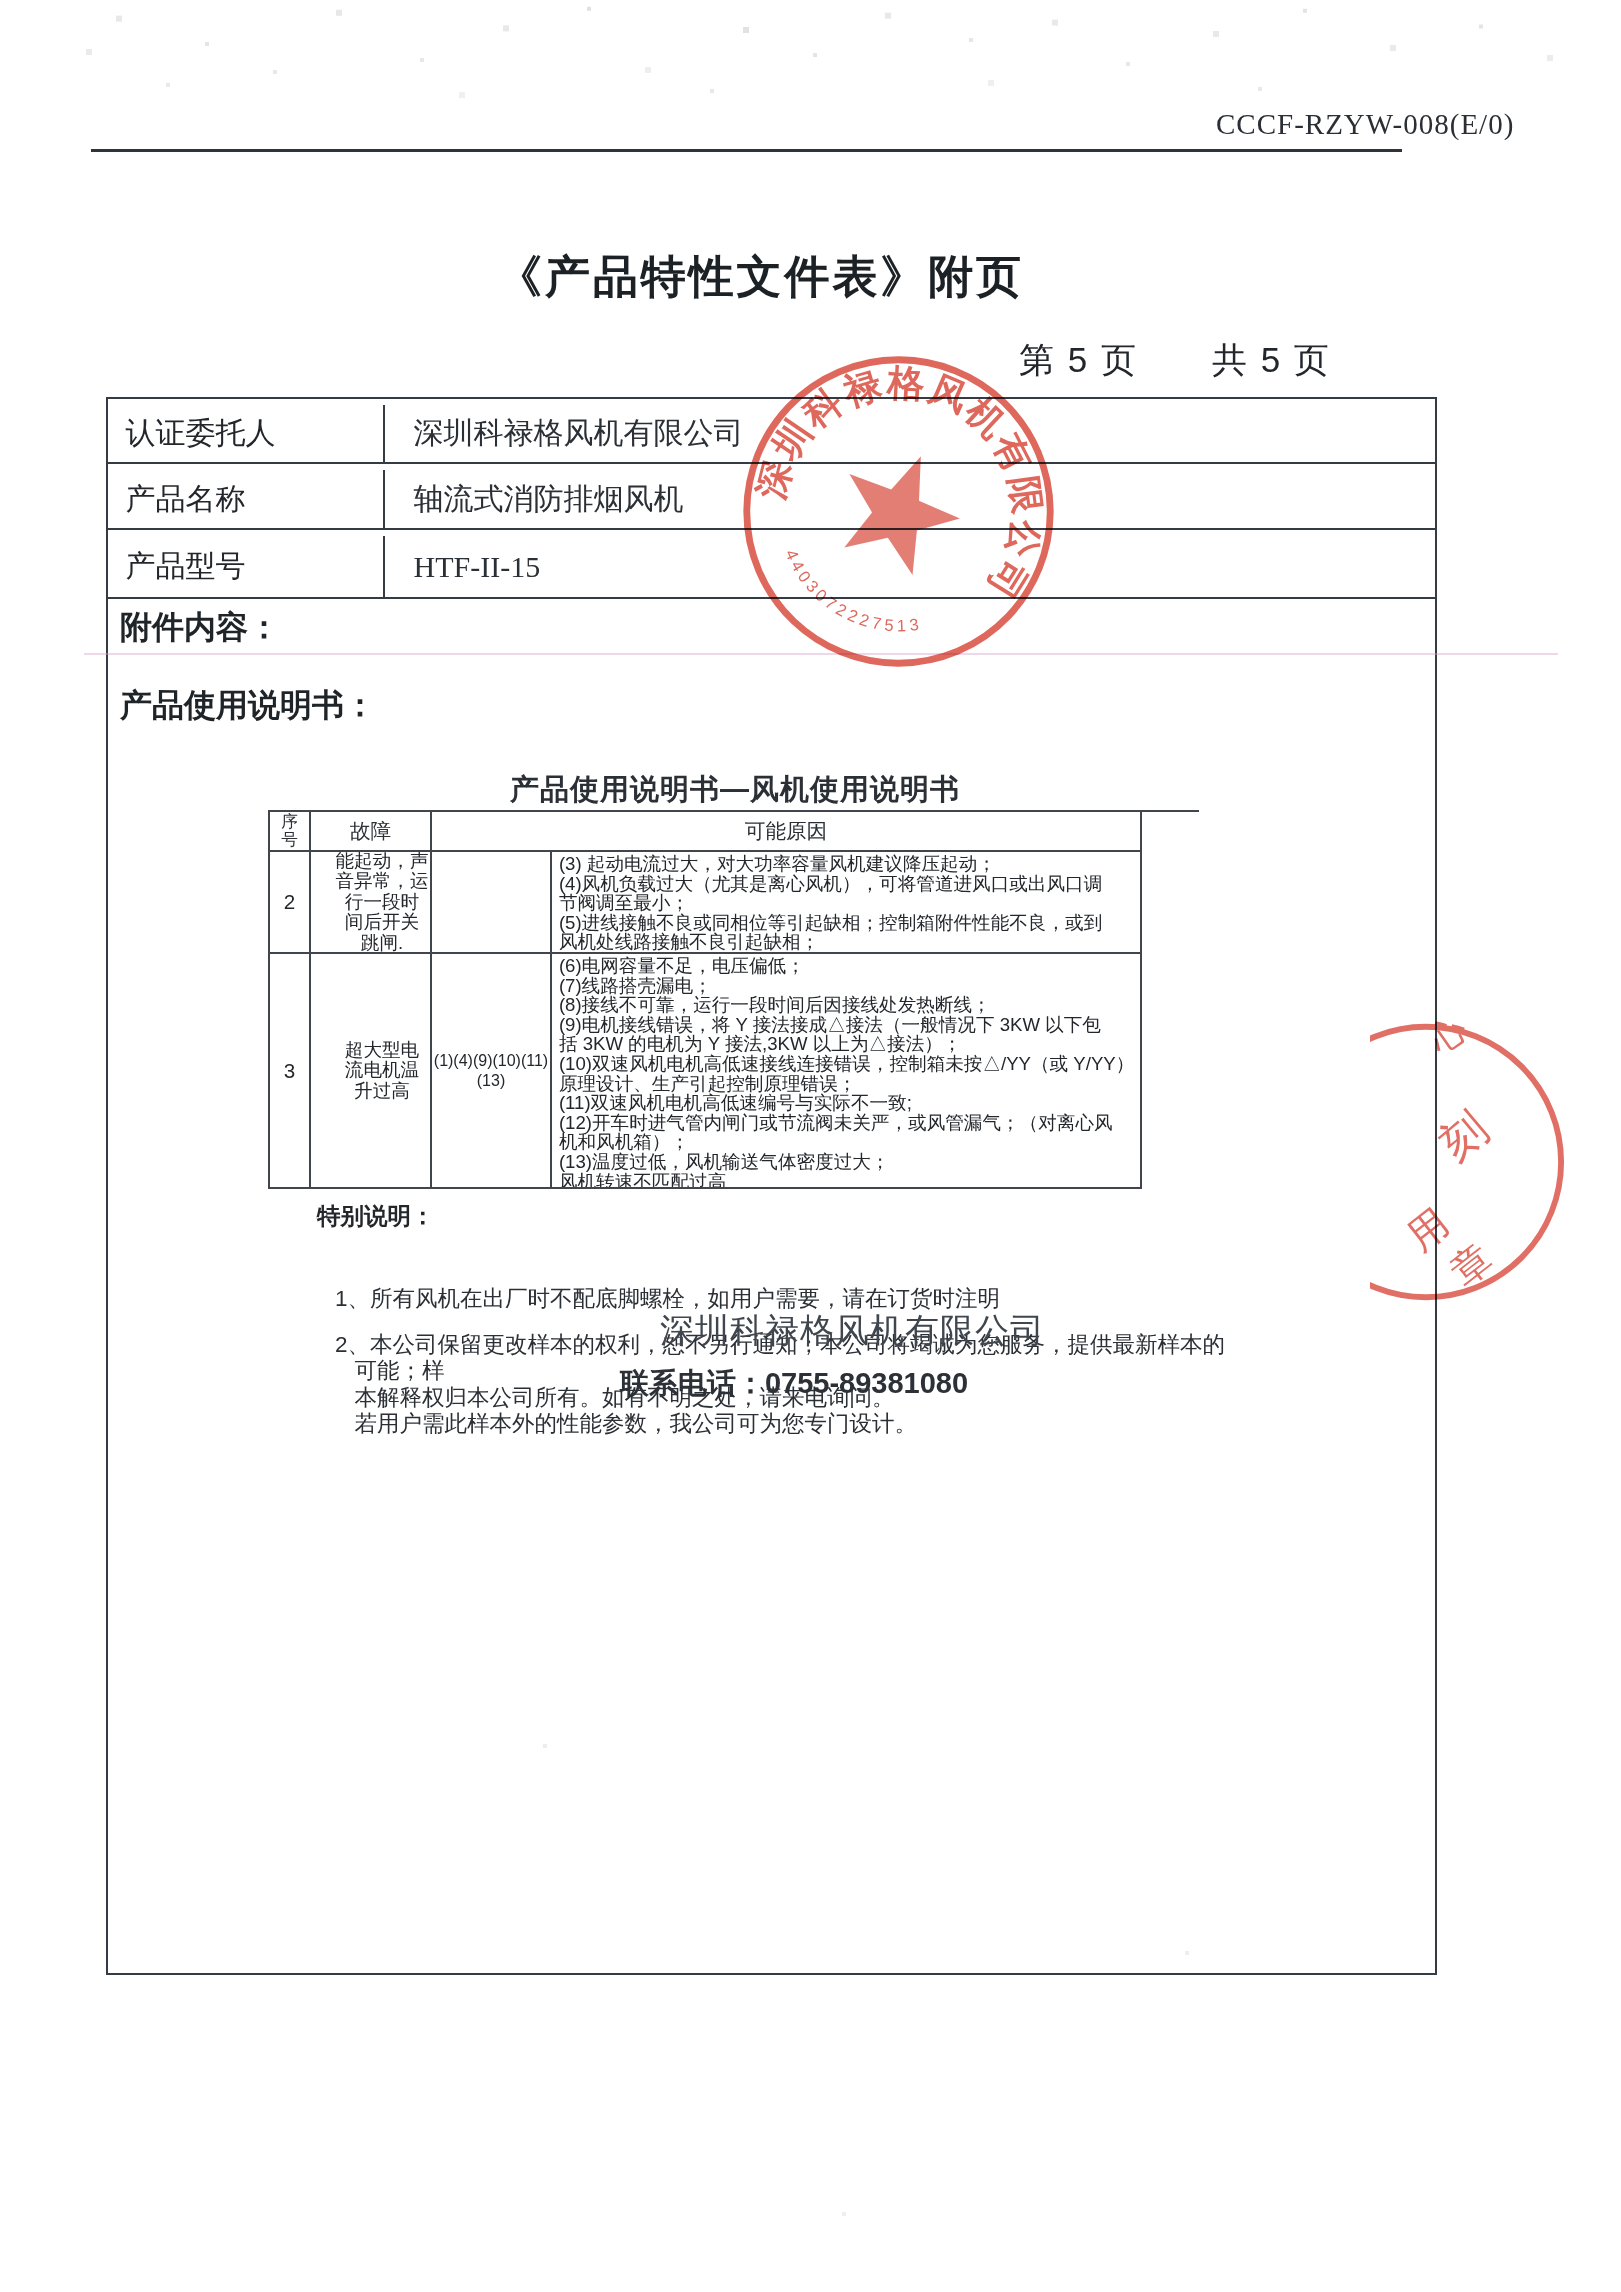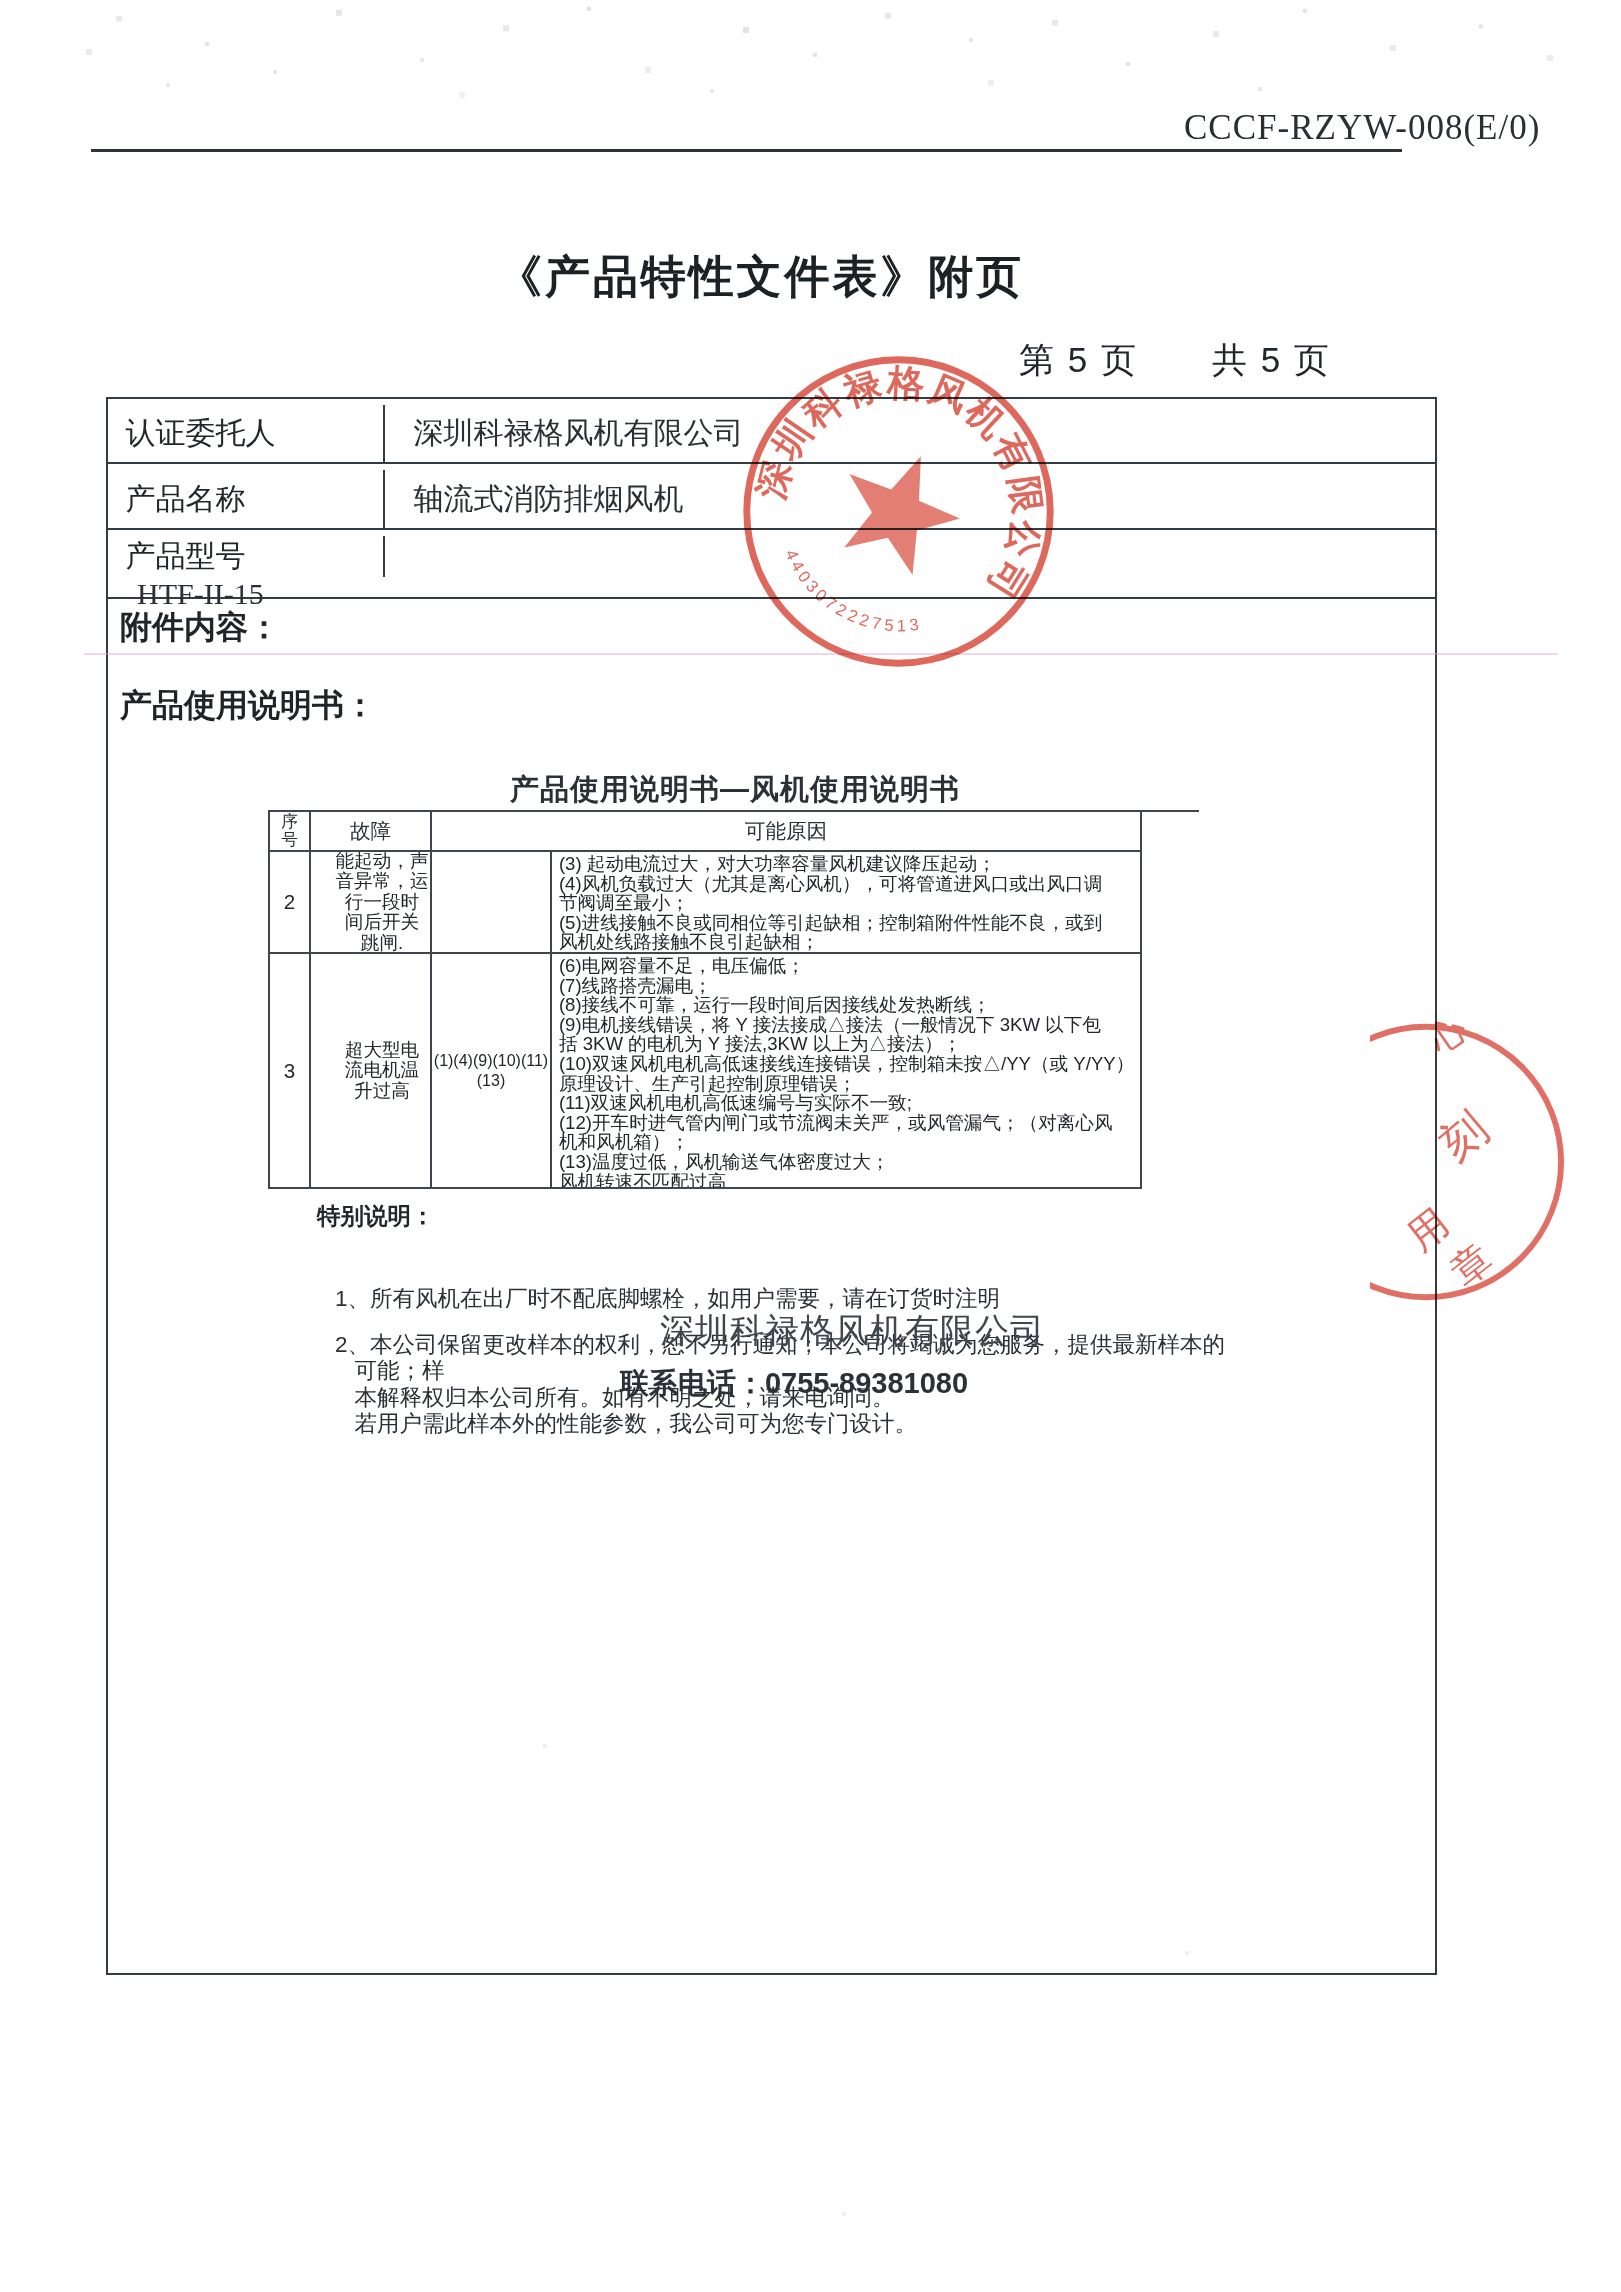--- a/index.html
+++ b/index.html
@@ -2,37 +2,37 @@
 <html><head>
 <meta charset="utf-8">
 <style>
   html,body{margin:0;padding:0;background:#e8e8e8;}
   #page{position:relative;width:1621px;height:2293px;background:#ffffff;overflow:hidden;
         font-family:"Liberation Sans",sans-serif;color:#24282d;}
   .abs{position:absolute;}
   .pre{white-space:pre-line;}
 
   
-  .doc-code{left:1184px;top:108px;font-size:35px;letter-spacing:1px;color:#2a2f35;
+  .doc-code{left:1216px;top:108px;font-size:29px;letter-spacing:1px;color:#2a2f35;
             font-family:"Liberation Serif",serif;}
   .top-rule{left:91px;top:149px;width:1311px;height:2.9px;background:#2e343a;}
 
   
   .page-title{left:495px;top:247px;width:529px;text-align:right;font-size:45px;font-weight:bold;
               letter-spacing:2.9px;color:#1c2126;}
   .page-num{left:1019px;top:337px;font-size:35px;color:#23272c;letter-spacing:2px;}
 
   
   .obox{left:106px;top:397px;width:1327px;height:1574px;border:2.9px solid #343b42;}
   .irow{display:flex;border-bottom:2.9px solid #343b42;margin-top:6px;}
   .irow .lab{width:257px;border-right:2.9px solid #343b42;display:flex;align-items:center;
              padding-left:17.6px;font-size:30px;color:#23272c;}
   .irow .val{flex:1;display:flex;align-items:center;padding-left:29px;font-size:30px;
              color:#2b3036;font-family:"Liberation Serif",serif;}
-  .r1{height:57px;} .r2{height:58px;} .r3{height:61px;flex-direction:column;}
+  .r1{height:57px;} .r2{height:58px;} .r3{height:61px;}
 
   .attach-label{left:120px;top:606px;font-size:32px;font-weight:bold;color:#1f2428;}
   .manual-label{left:120px;top:684px;font-size:32px;font-weight:bold;color:#1f2428;}
   .scanline{left:84px;top:653px;width:1474px;height:2px;background:rgba(214,160,200,.42);}
 
   
   .mtitle{left:392px;top:770px;width:686px;text-align:center;font-size:29px;font-weight:bold;
           color:#2b3036;letter-spacing:1px;}
   .mtable{left:268px;top:810px;width:874px;height:379px;border:2px solid #40464c;
           display:grid;grid-template-columns:41px 121px 120px 1fr;grid-template-rows:40px 102px 1fr;

